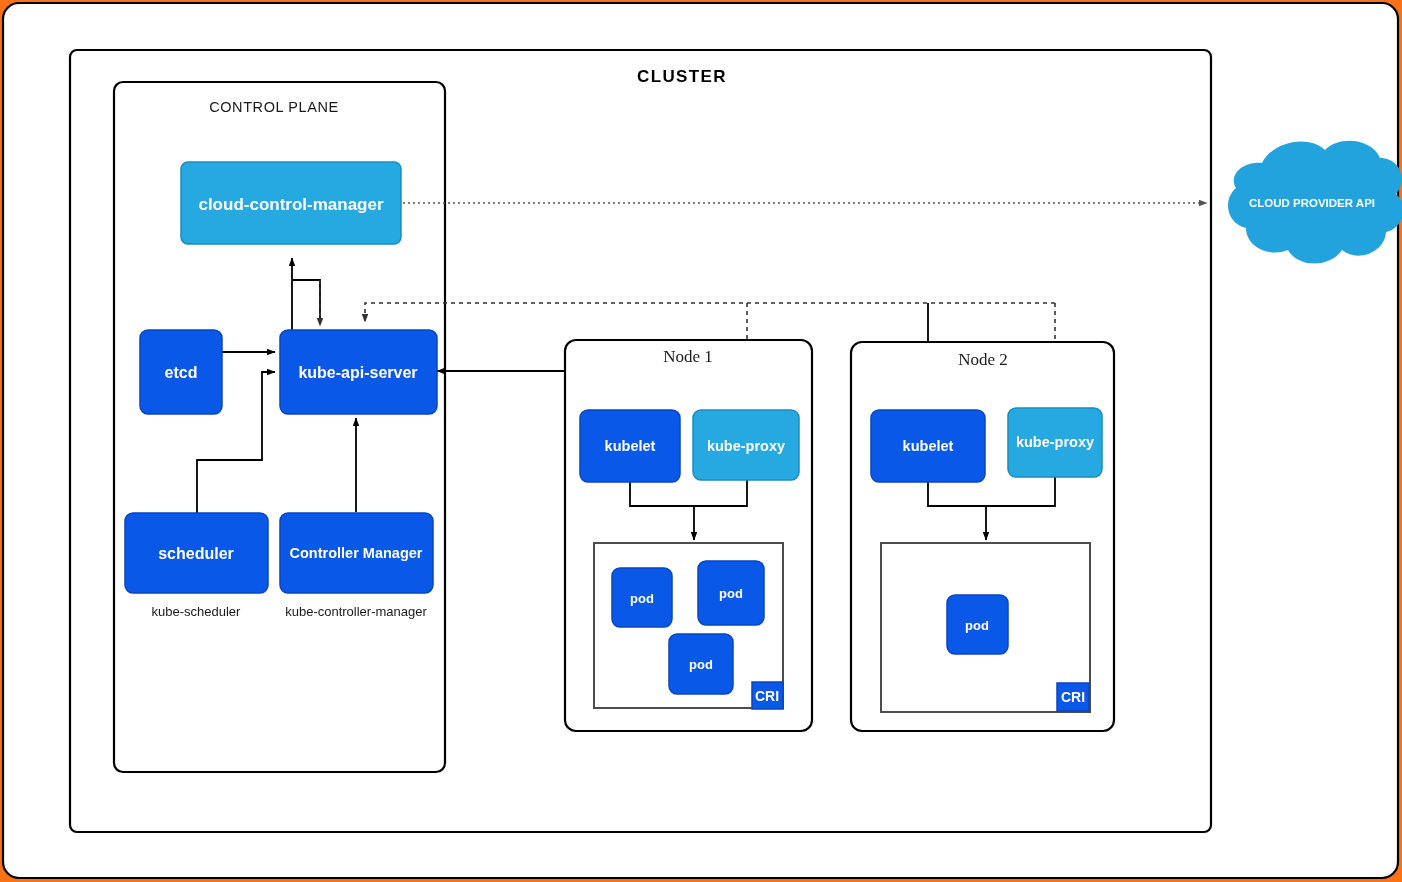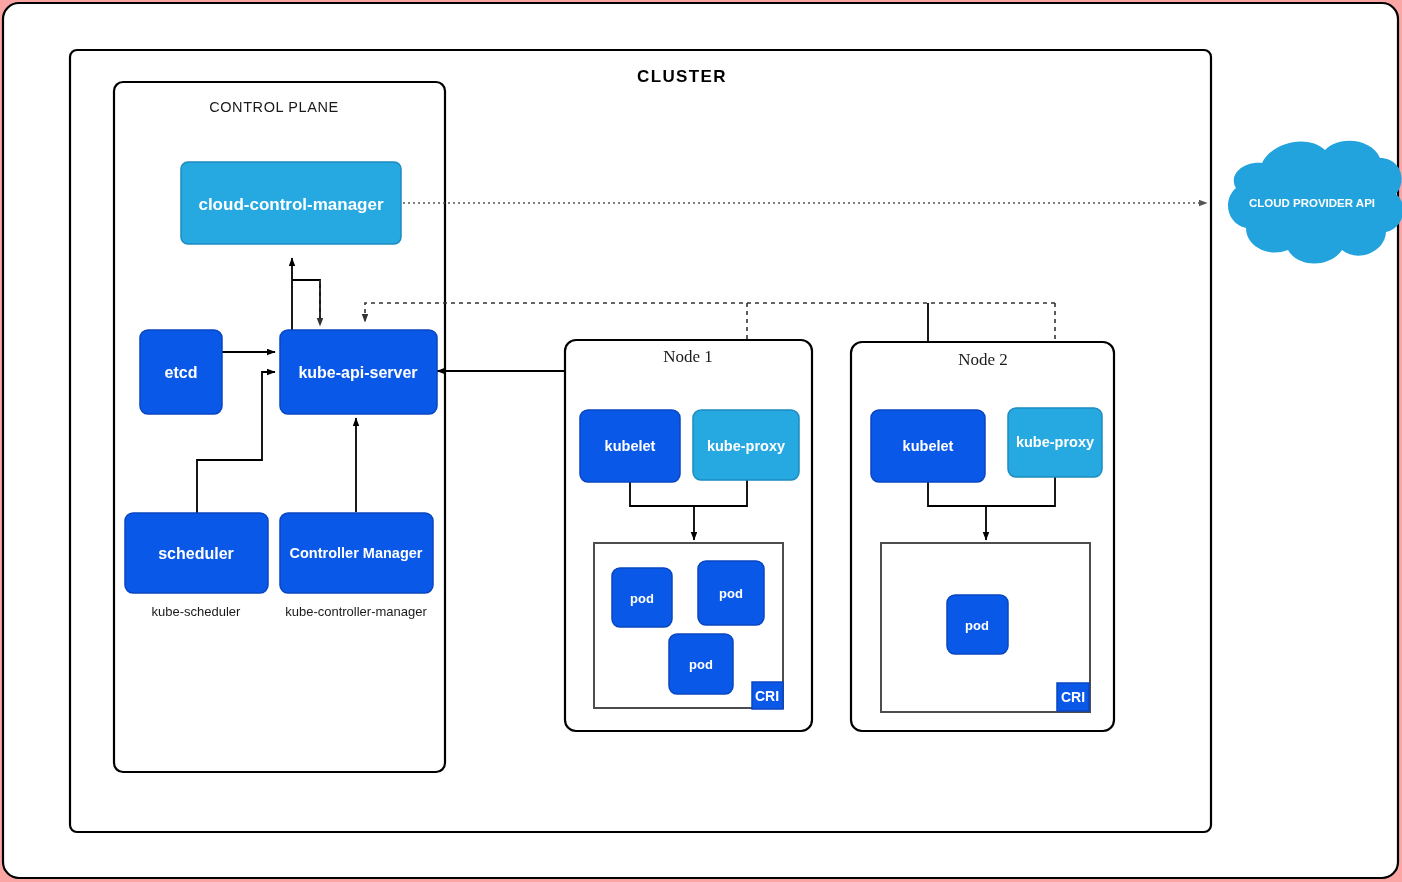--- a/index.html
+++ b/index.html
@@ -8,21 +8,21 @@
     padding: 0;
     background: #ffffff;
   }
   body {
     font-family: "Liberation Sans", sans-serif;
   }
   #diagram-root {
     position: relative;
     width: 1402px;
     height: 882px;
-    background: #fca5a5;
+    background: #f97316;
     overflow: hidden;
   }
   svg#k8s-diagram {
     display: block;
     width: 1402px;
     height: 882px;
   }
   .frame-rect {
     fill: #ffffff;
     stroke: #000000;

